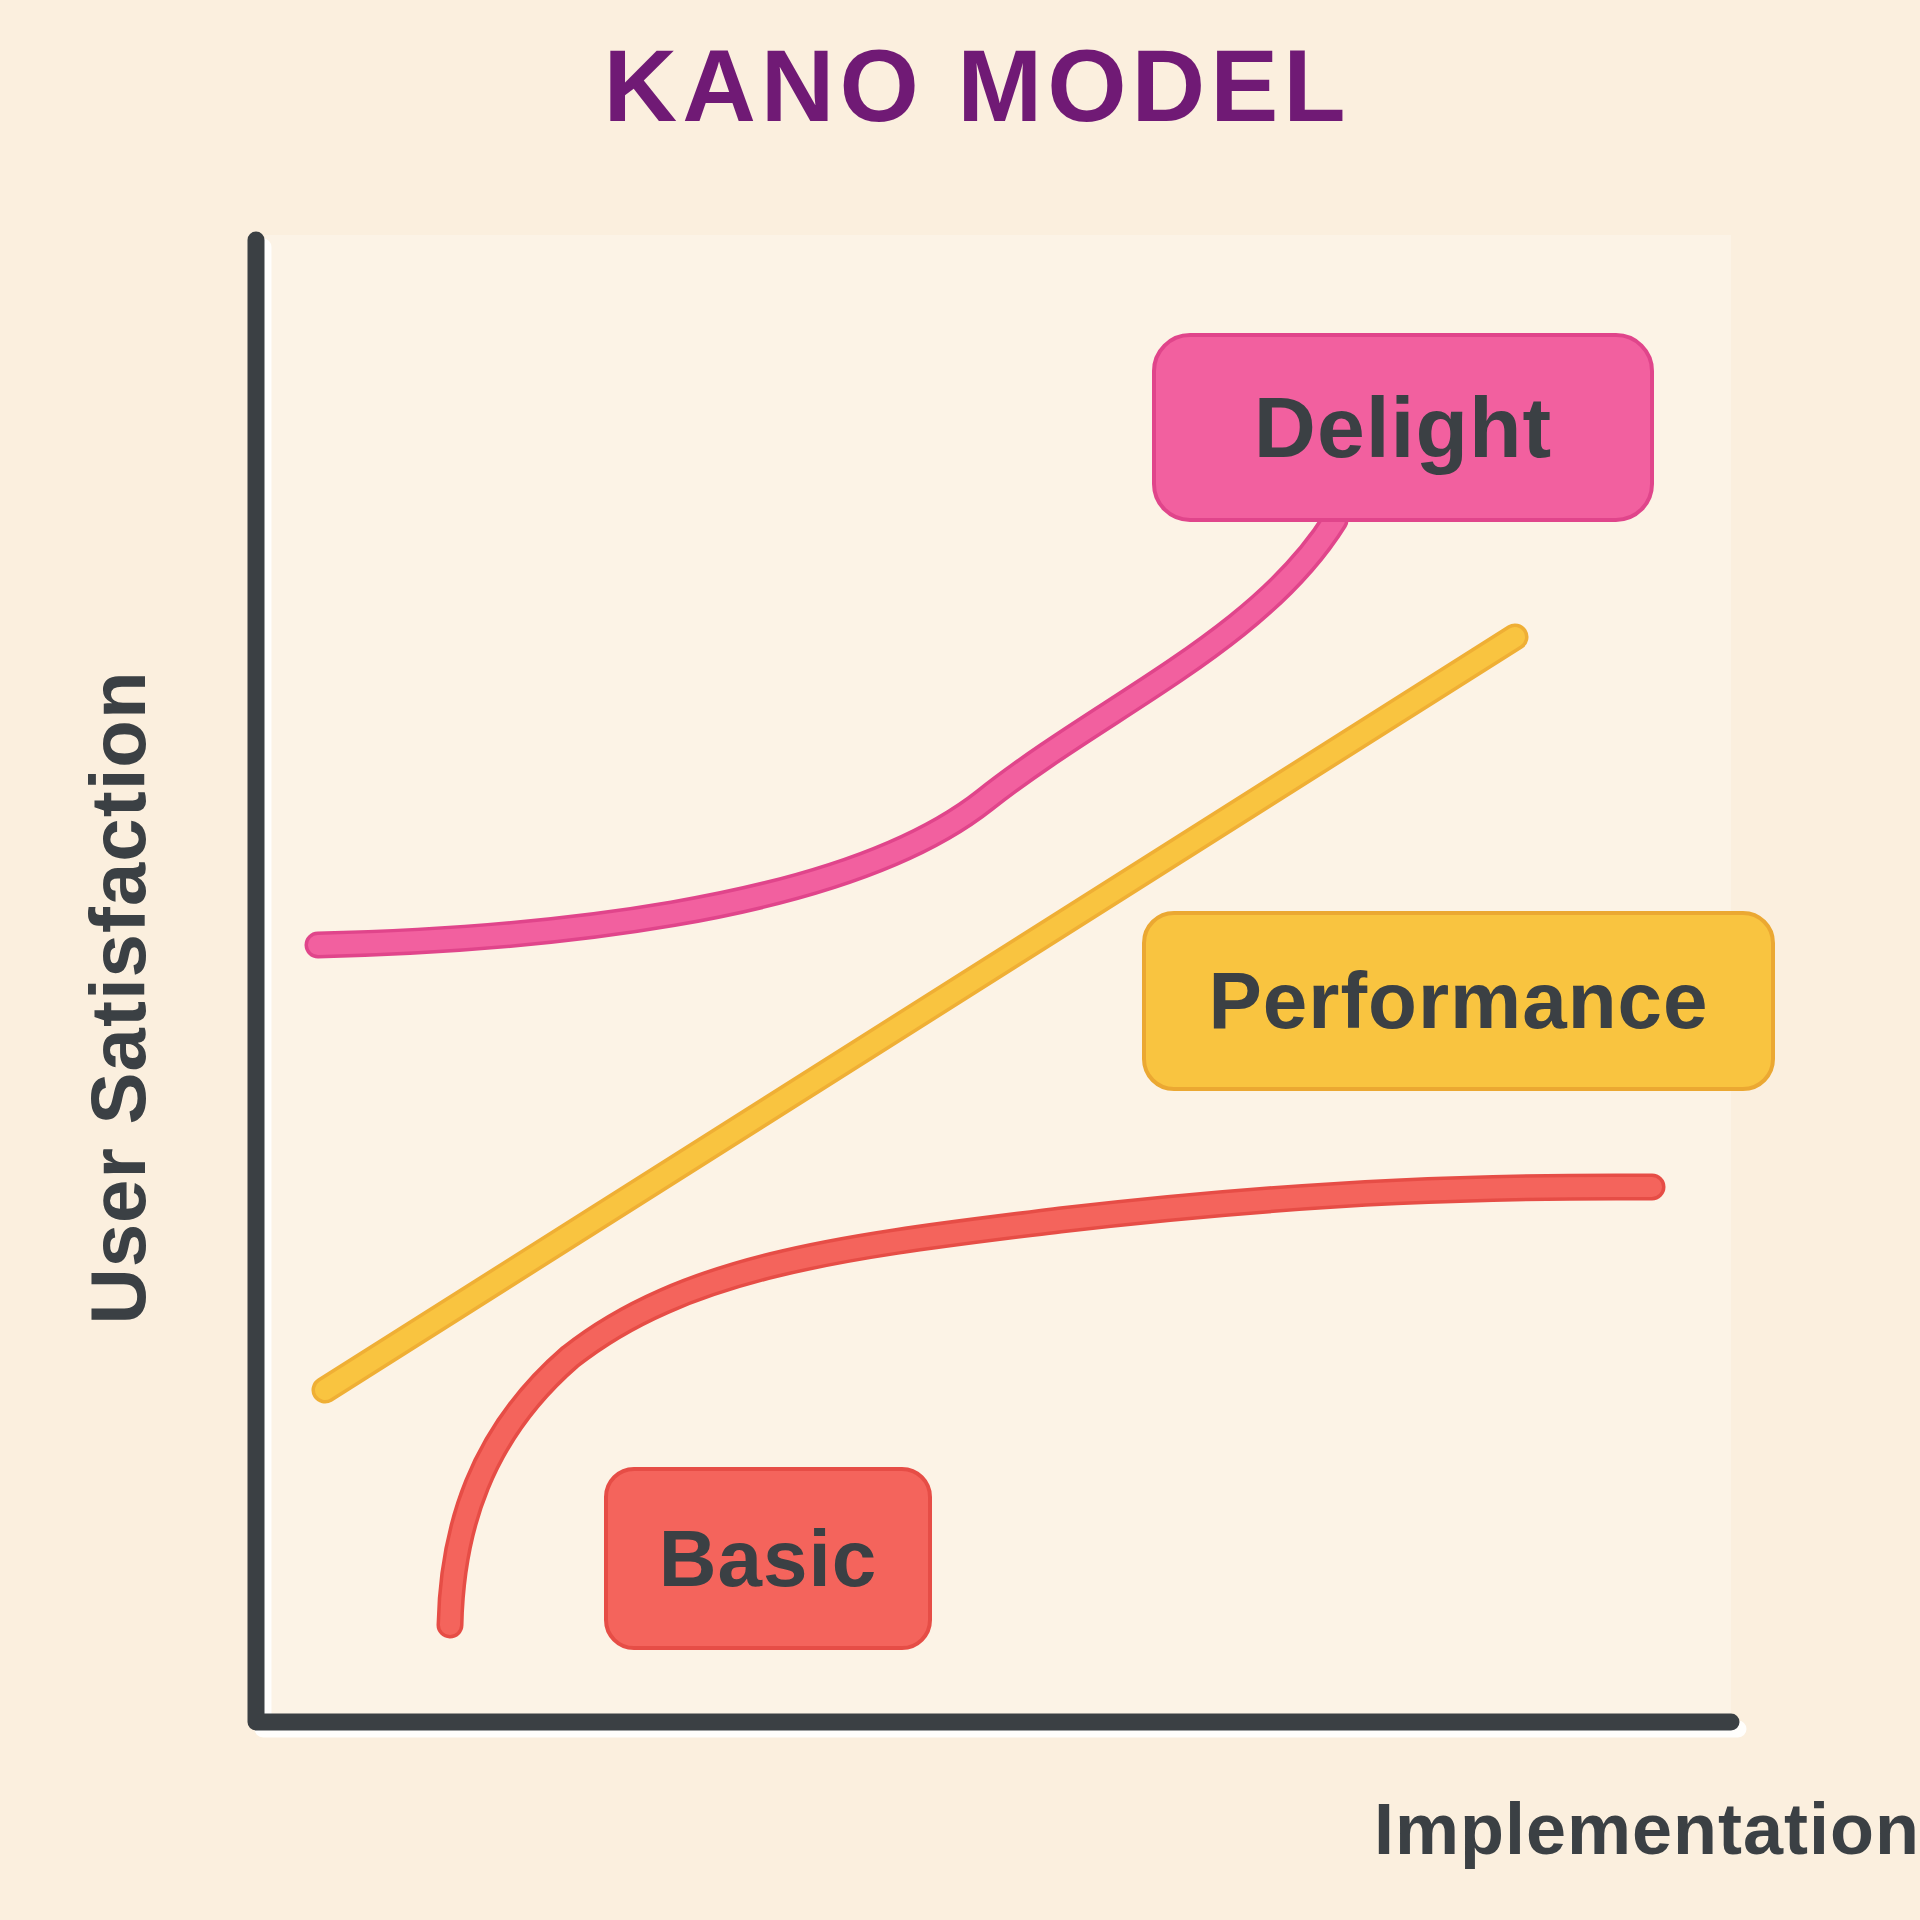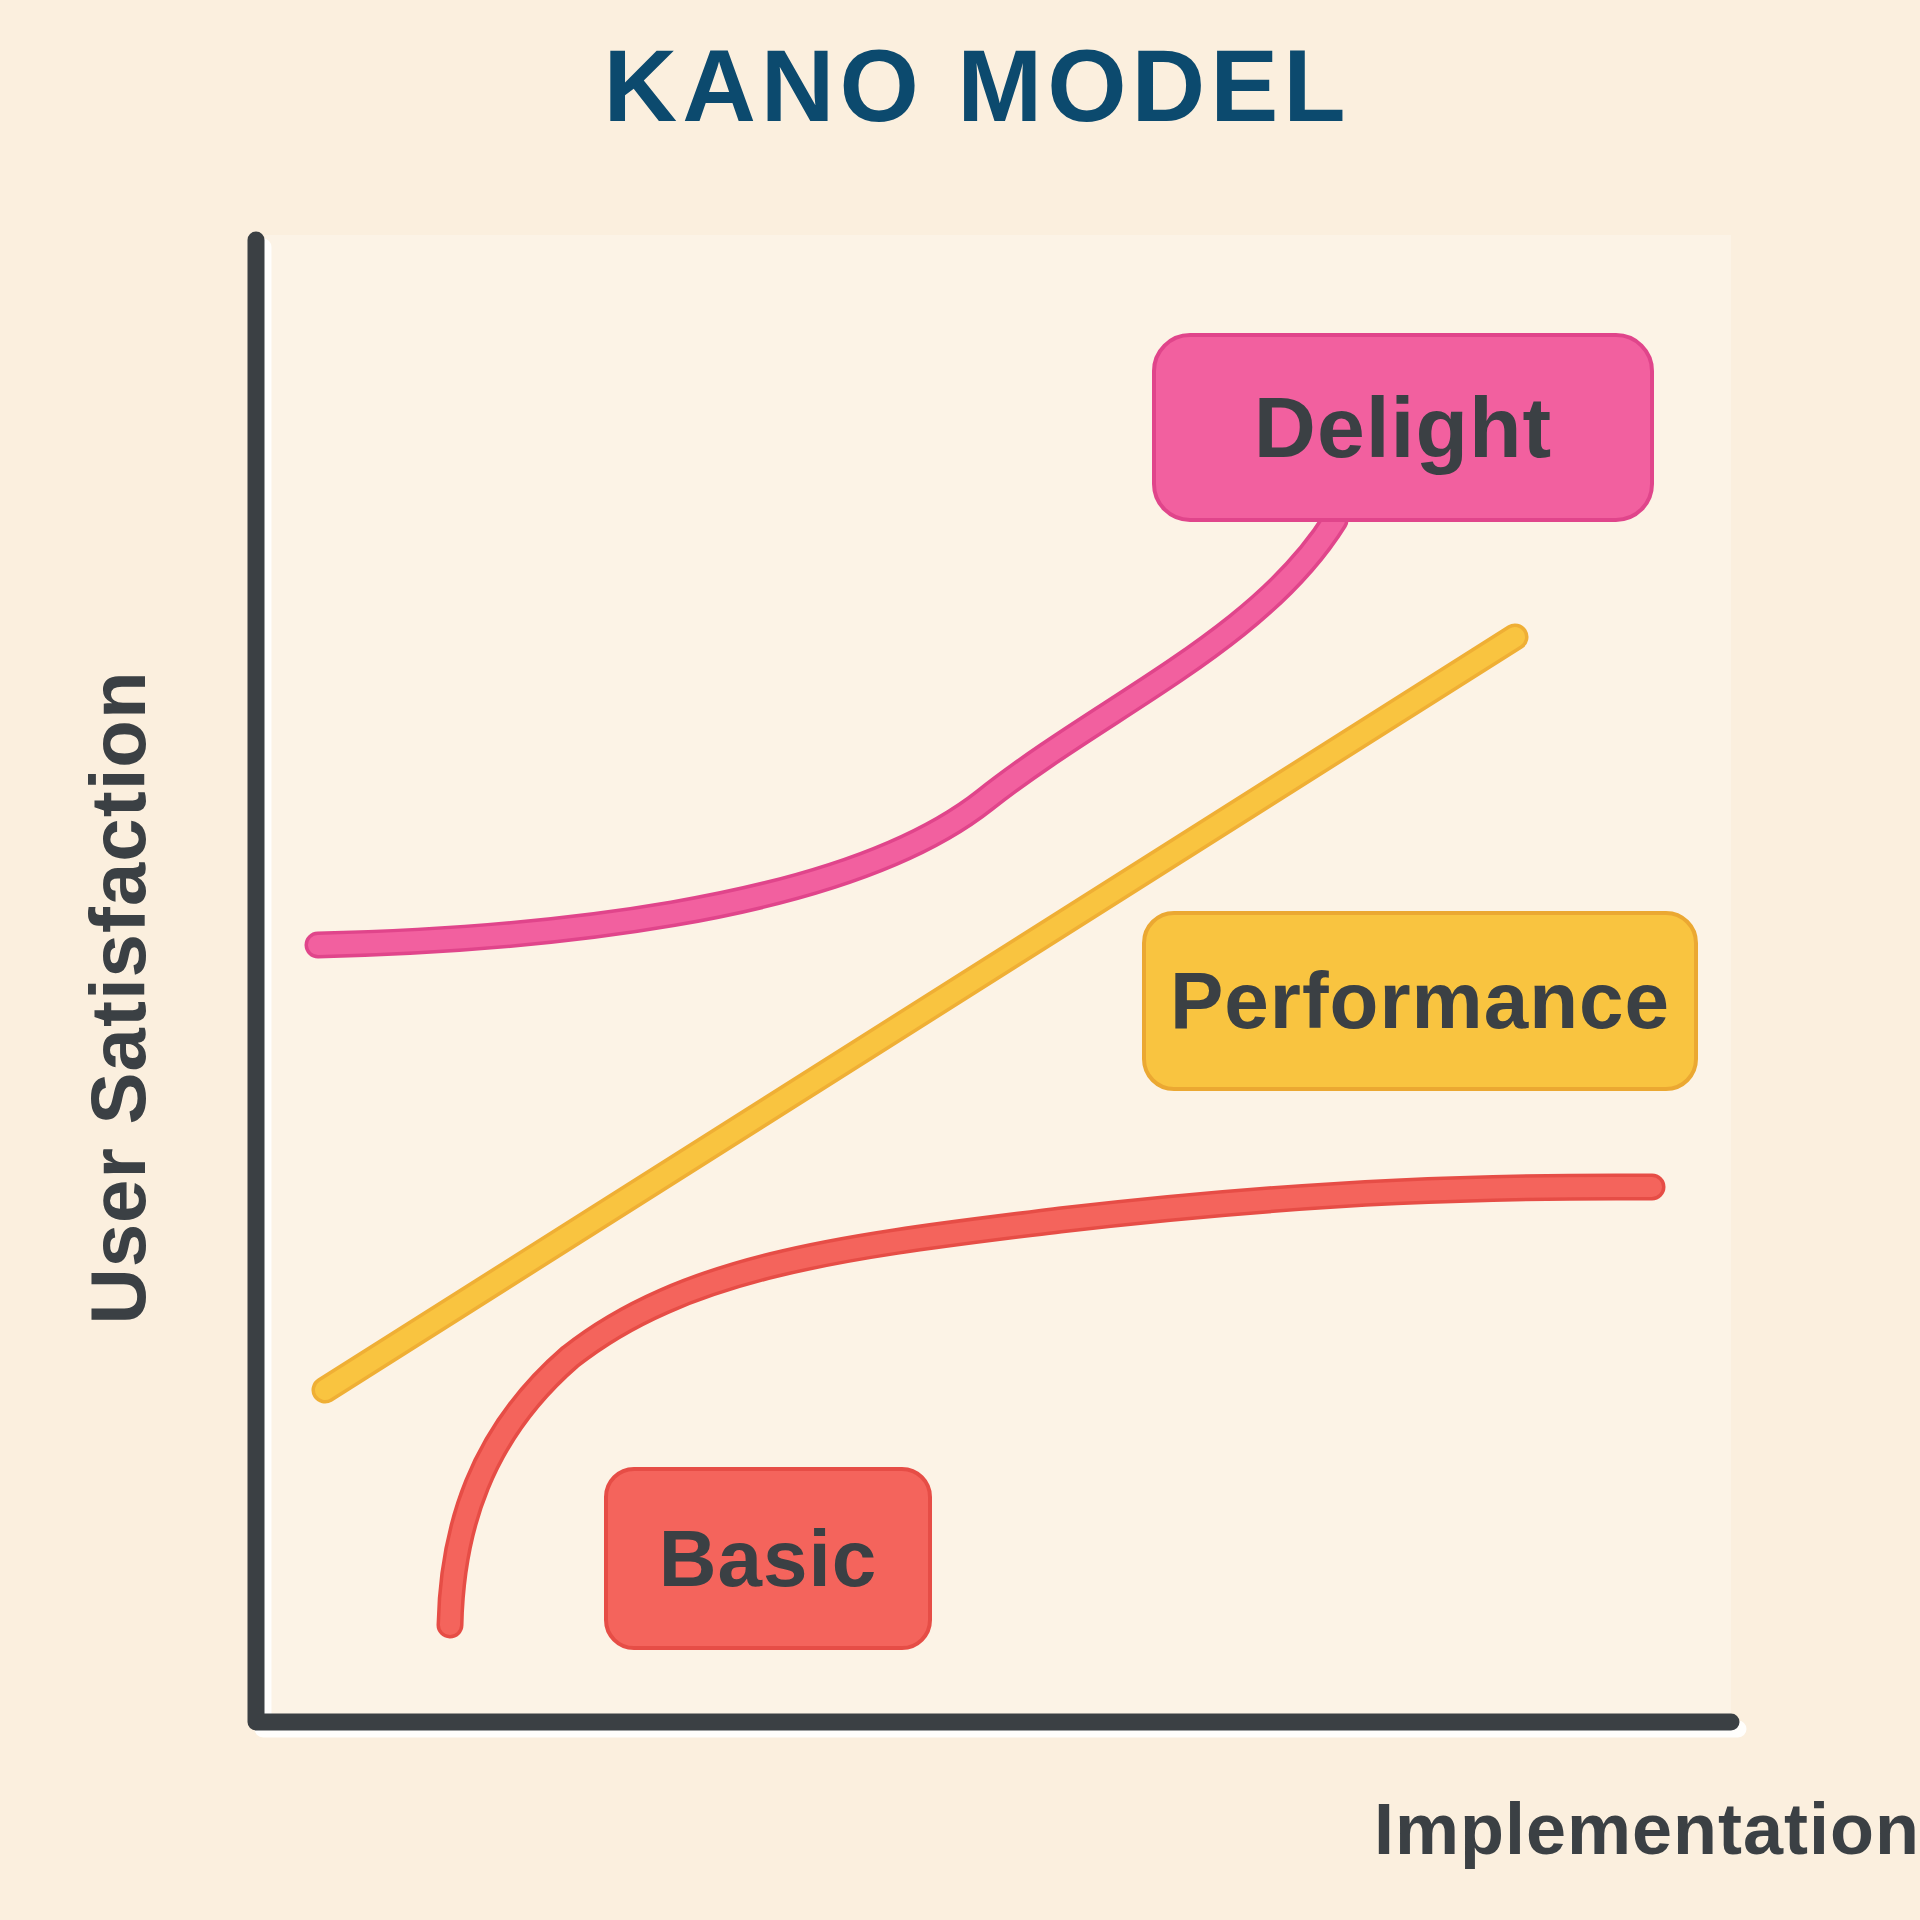--- a/index.html
+++ b/index.html
@@ -29,21 +29,21 @@
     border-style: solid;
     border-width: 4px;
     box-sizing: border-box;
     letter-spacing: 1px;
   }
   .label-box--delight {
     left: 1152px; top: 333px; width: 502px; height: 189px;
     border-radius: 38px; font-size: 86px;
   }
   .label-box--performance {
-    left: 1142px; top: 911px; width: 556px; height: 180px;
+    left: 1142px; top: 911px; width: 633px; height: 180px;
     border-radius: 32px; font-size: 80px;
   }
   .label-box--basic {
     left: 604px; top: 1467px; width: 328px; height: 183px;
     border-radius: 30px; font-size: 80px;
   }
   .y-axis-label {
     position: absolute;
     left: -282px; top: 952px;
     width: 800px;
@@ -58,21 +58,21 @@
     text-align: right;
     font-size: 72px;
     letter-spacing: 1px;
   }
 </style>
 </head>
 <body>
 
 <div class="canvas" style="background: rgb(251, 239, 222);">
 
-  <h1 class="page-title" style="color: #0c4a6e; padding-left: 34px;">KANO MODEL</h1>
+  <h1 class="page-title" style="color: #701a75; padding-left: 34px;">KANO MODEL</h1>
 
   <svg class="chart-svg" viewBox="0 0 1920 1920" xmlns="http://www.w3.org/2000/svg">
 
     <rect x="265" y="235" width="1466" height="1479" fill="#FCF3E6"></rect>
 
     <path d="M 263 247 L 263 1729 L 1738 1729" fill="none" stroke-width="17" opacity="0.9" stroke-linecap="round" stroke-linejoin="round" stroke="#FFFFFF"></path>
 
     <path d="M 256 240 L 256 1722 L 1731 1722" fill="none" stroke-width="17" stroke-linecap="round" stroke-linejoin="round" stroke="#3B4044"></path>
 
     <path fill="none" stroke-width="27" stroke-linecap="round" d="M 450 1625 C 452 1530 480 1435 570 1357 C 690 1262 860 1245 1060 1220 C 1320 1190 1500 1186 1652 1187" stroke="#E64D46"></path>

